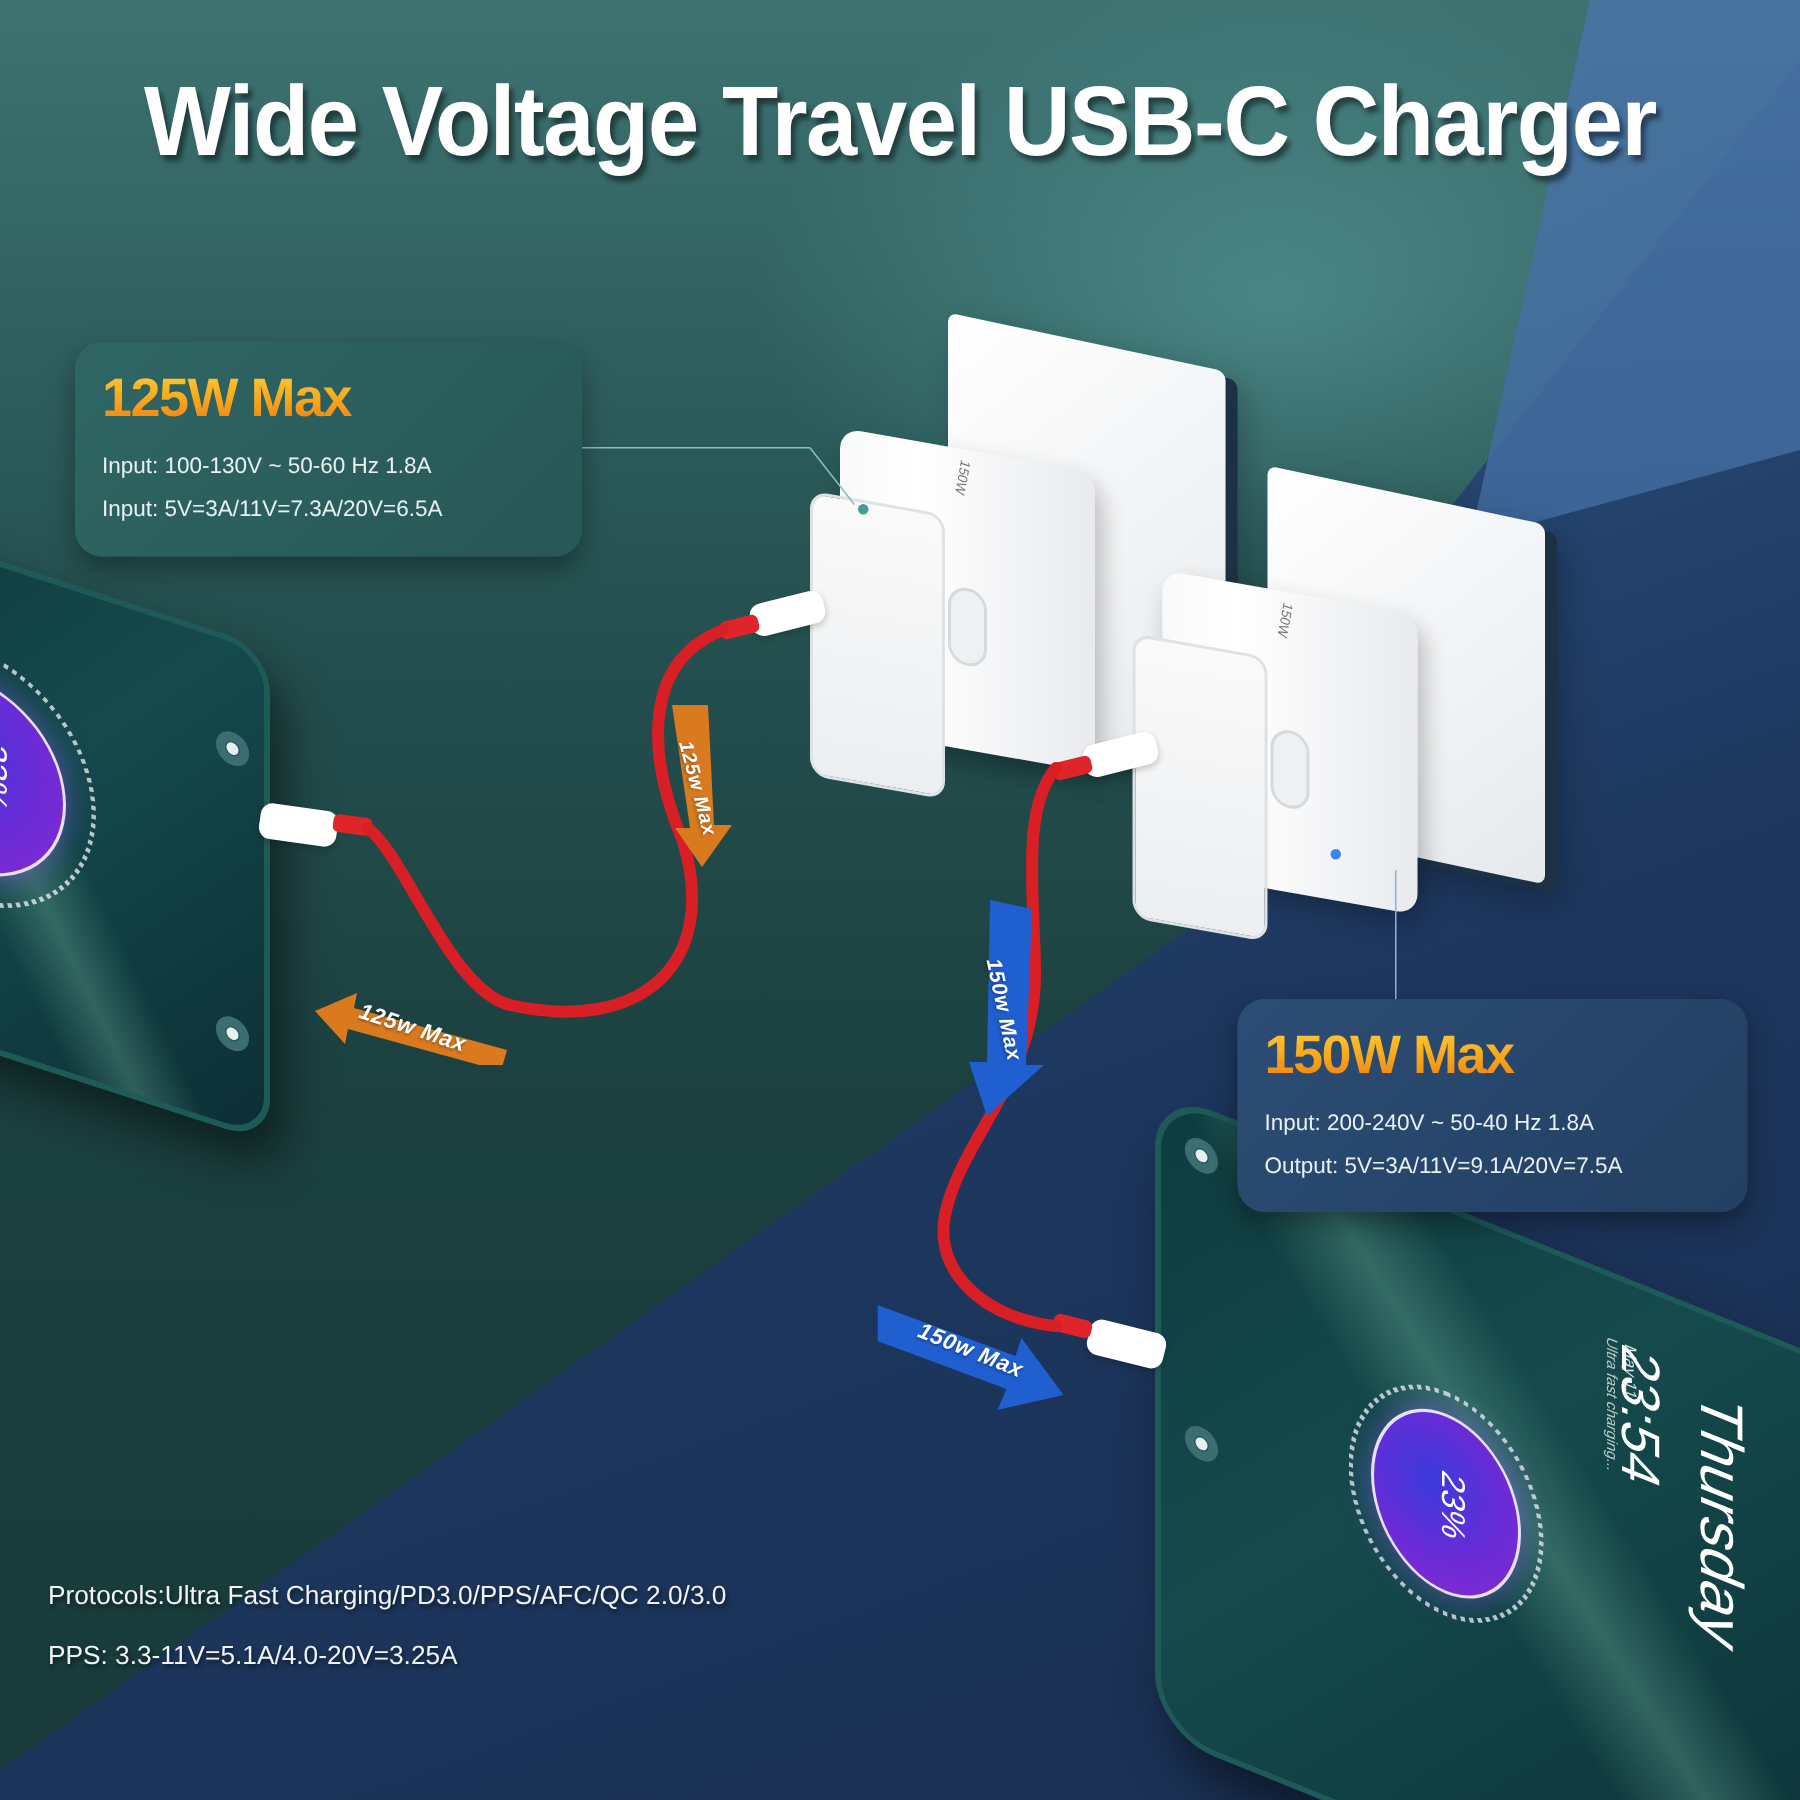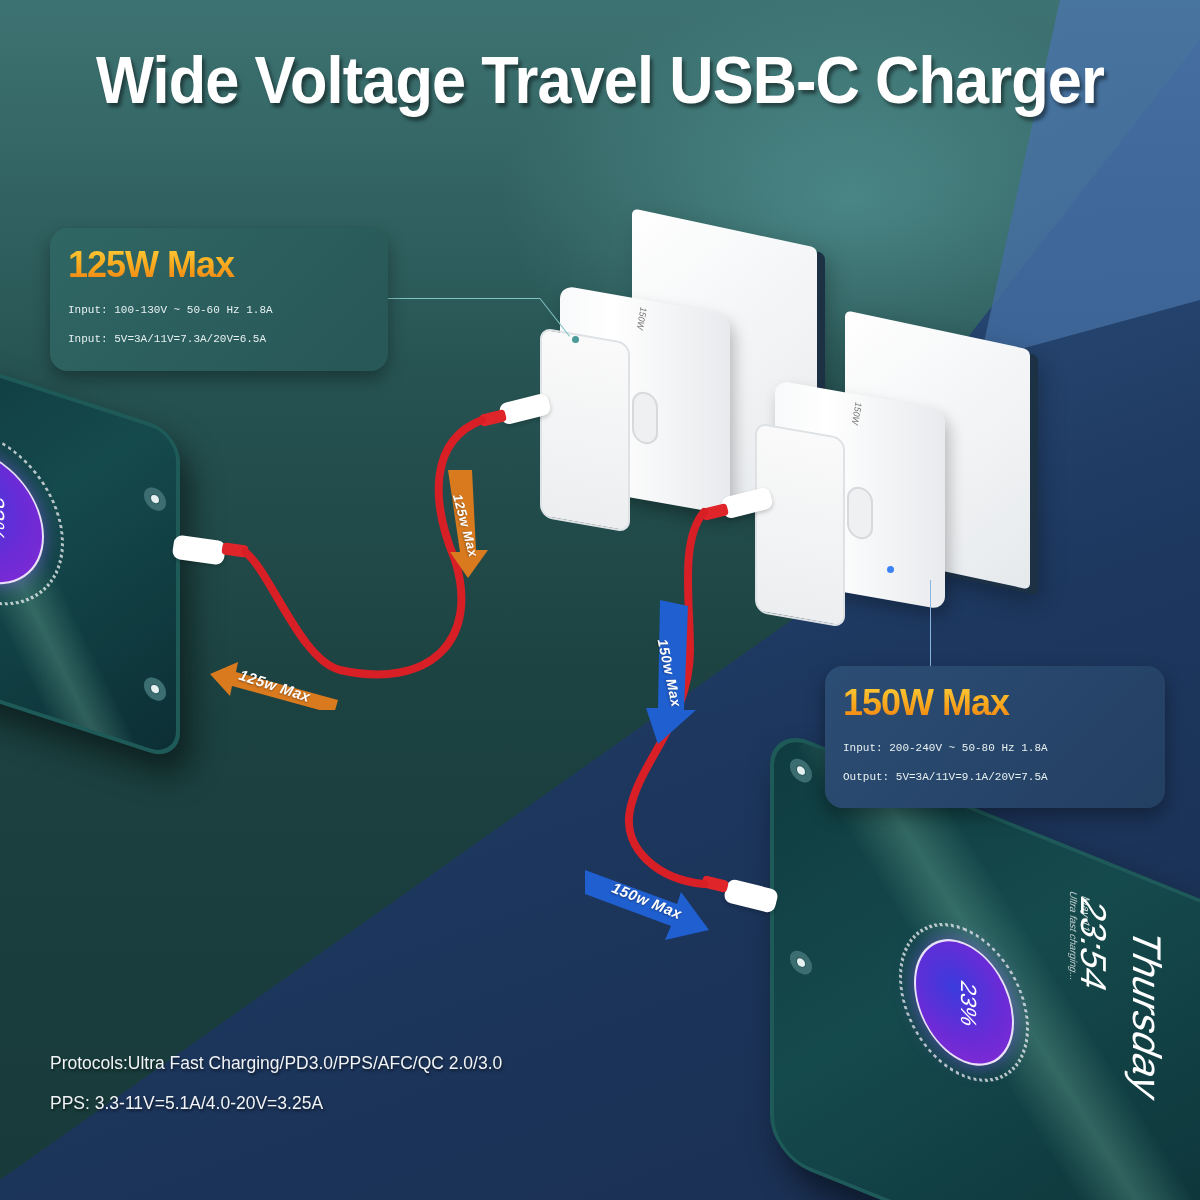--- a/index.html
+++ b/index.html
@@ -50,21 +50,21 @@
       background: linear-gradient(135deg, #2c4d74 0%, #233f62 100%);
     }
     .card-heading {
       font-weight: 700; font-size: 36px; letter-spacing: -1px;
       background: linear-gradient(180deg, #ffd23a 0%, #f7a51c 55%, #ef7a12 100%);
       -webkit-background-clip: text; background-clip: text;
       color: transparent;
       margin-bottom: 10px;
     }
     .card-line {
-      color: #e8f1f2; font-size: 11px; line-height: 29px; font-family: Liberation Mono, monospace;
+      color: #e8f1f2; font-size: 15px; line-height: 29px;
     }
     .leader {
       position: absolute; background: #7fc2c2; height: 1px;
     }
     .leader-dot {
       position: absolute; width: 7px; height: 7px; border-radius: 50%;
     }
     
     .plate {
       position: absolute; background: linear-gradient(135deg, #ffffff 0%, #e6e9ec 100%);
@@ -152,21 +152,21 @@
       position: absolute; display: flex; align-items: center; justify-content: center;
       color: #ffffff; font-weight: 700; font-style: italic; font-size: 15px;
       letter-spacing: 0.5px;
       text-shadow: 0 1px 2px rgba(0,0,0,0.4);
     }
     .arrow-body {
       position: absolute; inset: 0;
     }
     .arrow span { position: relative; z-index: 2; }
     .protocols {
-      position: absolute; left: 50px; top: 1043px;
+      position: absolute; left: 32px; top: 1043px;
       color: #f1f4f6; font-size: 17.5px; line-height: 40px;
       text-shadow: 1px 2px 3px rgba(0,0,0,0.55);
     }
   </style>
 </head>
 <body>
 
 <div class="bg"></div>
 <div class="bg-blue"></div>
 <div class="bg-blue2"></div>
@@ -256,20 +256,20 @@
 <div class="leader-dot" style="left:887px; top:566px; background:#3b82f6;"></div>
 
 <div class="spec-card card-125">
   <div class="card-heading">125W Max</div>
   <div class="card-line">Input: 100-130V ~ 50-60 Hz 1.8A</div>
   <div class="card-line">Input: 5V=3A/11V=7.3A/20V=6.5A</div>
 </div>
 
 <div class="spec-card card-150">
   <div class="card-heading">150W Max</div>
-  <div class="card-line">Input: 200-240V ~ 50-80 Hz 1.8A</div>
+  <div class="card-line">Input: 200-240V ~ 50-40 Hz 1.8A</div>
   <div class="card-line">Output: 5V=3A/11V=9.1A/20V=7.5A</div>
 </div>
 
 <div class="protocols">
   <div>Protocols:Ultra Fast Charging/PD3.0/PPS/AFC/QC 2.0/3.0</div>
   <div>PPS: 3.3-11V=5.1A/4.0-20V=3.25A</div>
 </div>
 
 </body></html>

